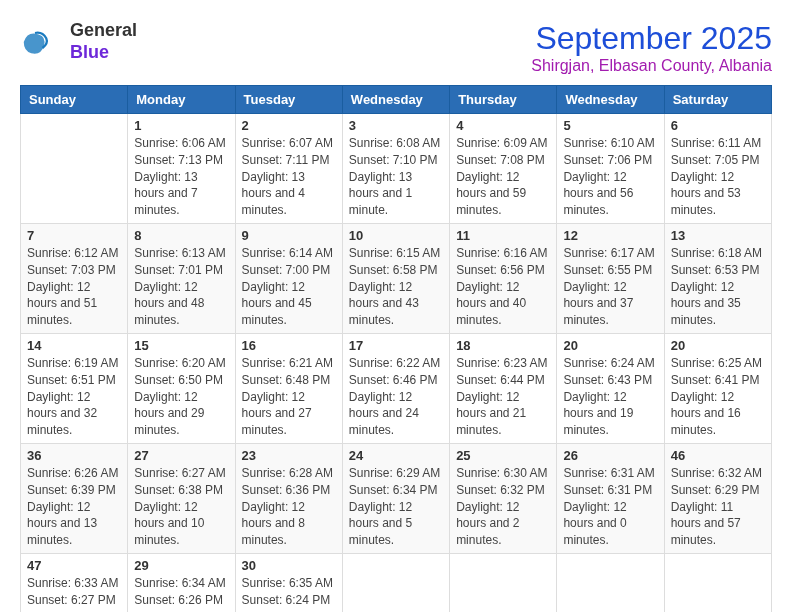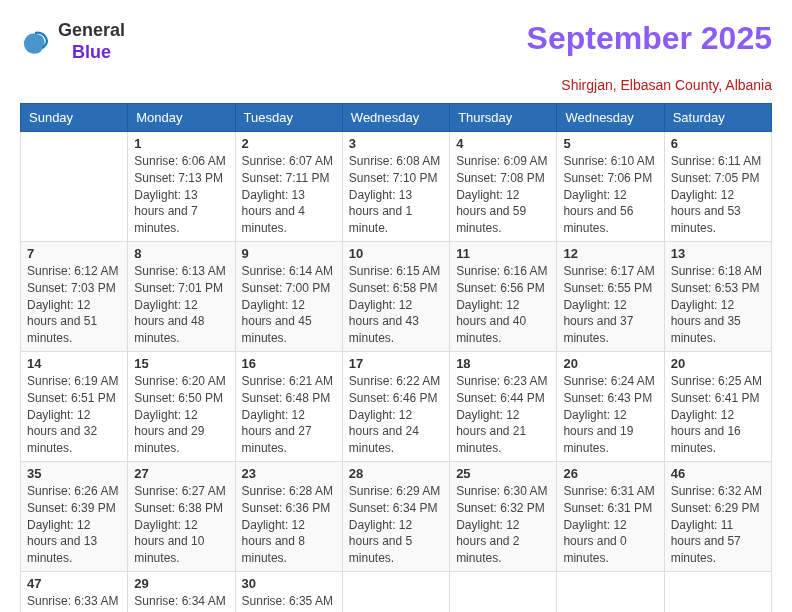--- a/index.html
+++ b/index.html
@@ -12,59 +12,57 @@
     }
     .header-area {
       display: flex;
       justify-content: space-between;
       align-items: flex-start;
       margin-bottom: 10px;
     }
     .logo {
       display: flex;
       align-items: center;
-      gap: 8px;
-      text-align: center;
+      gap: 20px;
     }
     .logo-text {
       font-size: 18px;
       font-weight: bold;
       line-height: 1.2;
     }
     .logo-text .general { color: #333; }
     .logo-text .blue { color: #6d28d9; }
     .logo-icon {
       width: 30px;
       height: 30px;
     }
     .title-area {
       text-align: right;
     }
     .month-title {
       font-size: 32px;
-      font-weight: bold;
-      color: #8b5cf6;
+      font-weight: normal;
+      color: #1d4ed8;
     }
     .subtitle {
-      font-size: 14px;
-      color: #b91c1c;
-      margin-top: 20px;
+      font-size: 16px;
+      color: #a21caf;
     }
     .calendar {
       width: 100%;
       border-collapse: collapse;
       border: 1px solid #ccc;
     }
     .calendar thead tr th {
       background-color: #2a6db5;
       color: #fff;
       text-align: left;
       padding: 6px 8px;
       font-size: 13px;
-      font-weight: normal;
+      font-weight: bold;
       border: 1px solid #1a5da0;
     }
     .calendar tbody tr td {
       vertical-align: top;
       padding: 4px 6px;
       border: 1px solid #ddd;
       width: calc(100% / 7);
       min-height: 80px;
     }
     .day-number {
@@ -204,33 +202,33 @@
           <span class="day-number">20</span>
           <div class="day-info">Sunrise: 6:24 AM<br>Sunset: 6:43 PM<br>Daylight: 12 hours and 19 minutes.</div>
         </td>
         <td>
           <span class="day-number">20</span>
           <div class="day-info">Sunrise: 6:25 AM<br>Sunset: 6:41 PM<br>Daylight: 12 hours and 16 minutes.</div>
         </td>
       </tr>
       <tr>
         <td>
-          <span class="day-number">35</span>
+          <span class="day-number">36</span>
           <div class="day-info">Sunrise: 6:26 AM<br>Sunset: 6:39 PM<br>Daylight: 12 hours and 13 minutes.</div>
         </td>
         <td>
           <span class="day-number">27</span>
           <div class="day-info">Sunrise: 6:27 AM<br>Sunset: 6:38 PM<br>Daylight: 12 hours and 10 minutes.</div>
         </td>
         <td>
           <span class="day-number">23</span>
           <div class="day-info">Sunrise: 6:28 AM<br>Sunset: 6:36 PM<br>Daylight: 12 hours and 8 minutes.</div>
         </td>
         <td>
-          <span class="day-number">28</span>
+          <span class="day-number">24</span>
           <div class="day-info">Sunrise: 6:29 AM<br>Sunset: 6:34 PM<br>Daylight: 12 hours and 5 minutes.</div>
         </td>
         <td>
           <span class="day-number">25</span>
           <div class="day-info">Sunrise: 6:30 AM<br>Sunset: 6:32 PM<br>Daylight: 12 hours and 2 minutes.</div>
         </td>
         <td>
           <span class="day-number">26</span>
           <div class="day-info">Sunrise: 6:31 AM<br>Sunset: 6:31 PM<br>Daylight: 12 hours and 0 minutes.</div>
         </td>

